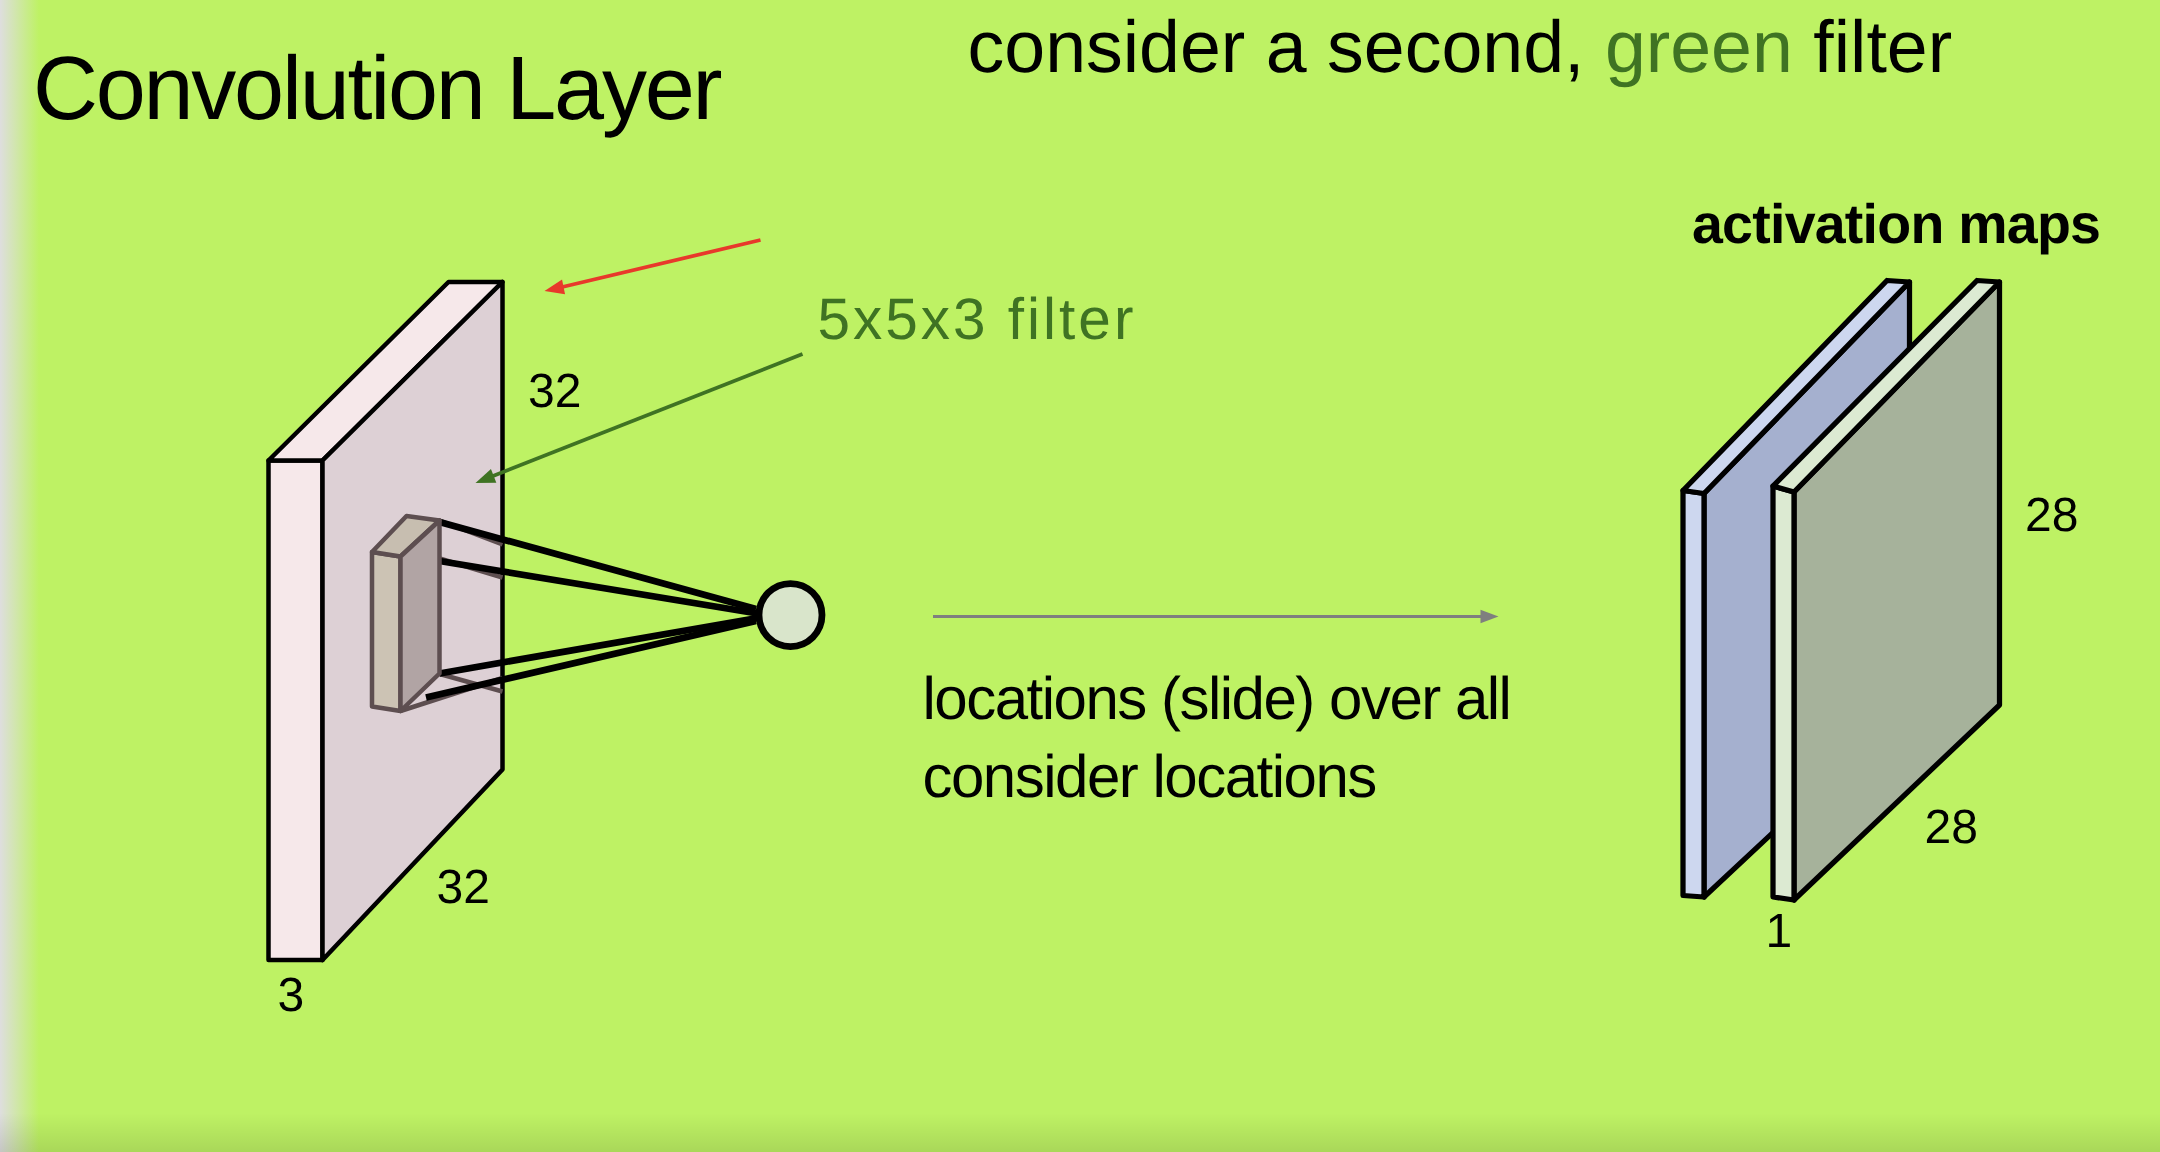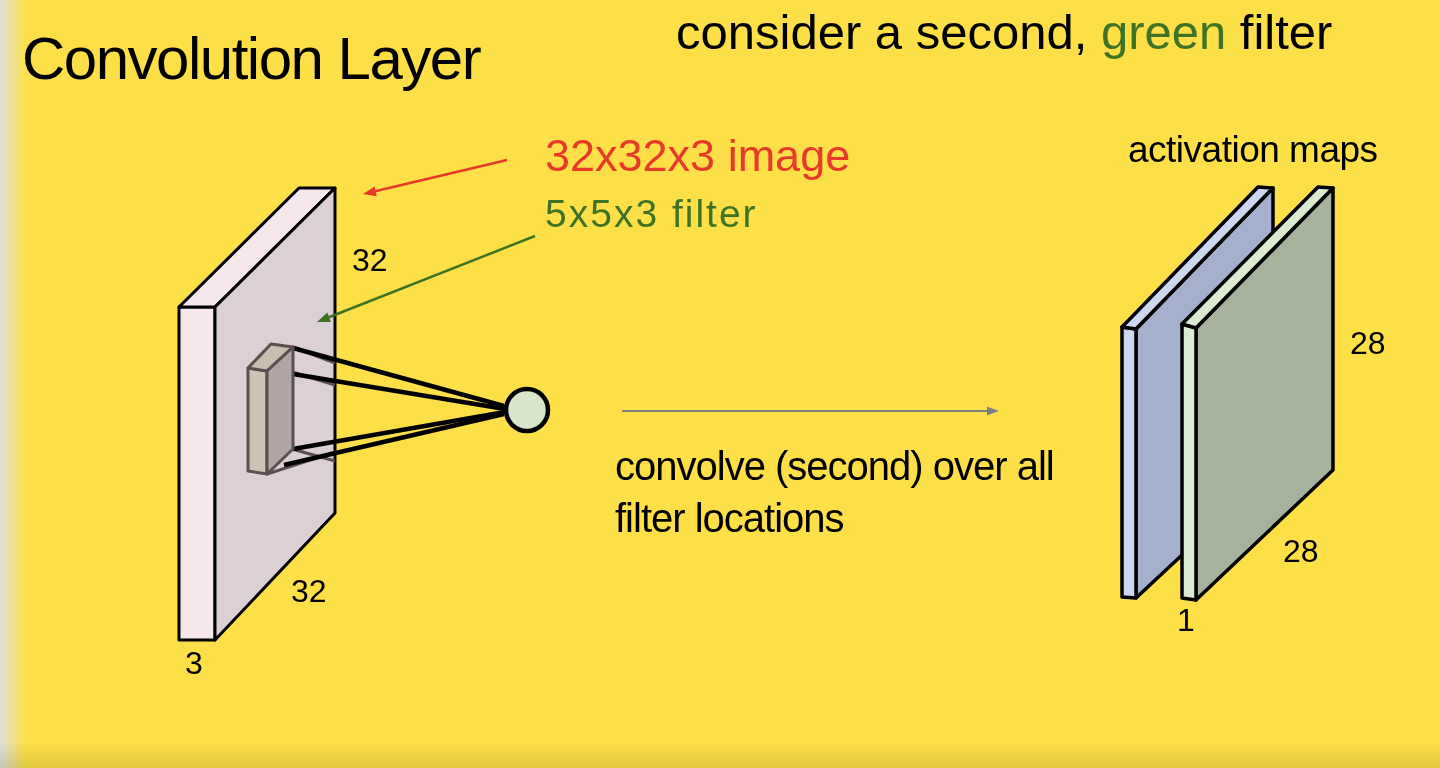--- a/index.html
+++ b/index.html
@@ -1,30 +1,30 @@
 <!DOCTYPE html>
 <html><head>
 <meta charset="utf-8">
 <style>
   html,body{margin:0;padding:0;background:#fff;}
-  .slide{position:relative;width:1440px;height:768px;background:#fde047;overflow:hidden;
+  .slide{position:relative;width:1440px;height:768px;background:#bef264;overflow:hidden;
          font-family:"Liberation Sans","DejaVu Sans",sans-serif;color:#000;}
   .shade-left{position:absolute;left:0;top:0;width:26px;height:100%;
               background:linear-gradient(to right,#dedede,rgba(255,255,255,0));}
   .shade-bottom{position:absolute;left:0;bottom:0;width:100%;height:26px;
                 background:linear-gradient(to bottom,rgba(0,0,0,0),rgba(0,0,0,0.11));}
   svg.diagram{position:absolute;left:0;top:0;width:1440px;height:768px;}
   .txt{position:absolute;white-space:pre;line-height:1.1;}
   .title{left:22px;top:26px;font-size:60px;letter-spacing:-1.5px;}
-  .subtitle{left:645px;top:6px;font-size:49px;margin-left:31px;}
+  .subtitle{left:645px;top:6px;font-size:49px;}
   .subtitle .hl{color:#3f7323;}
   .label-image{left:545px;top:131px;font-size:45px;color:#e8392b;}
   .label-filter{left:545px;top:193px;font-size:39px;letter-spacing:2px;color:#3f7323;}
   .convolve{left:615px;top:440px;font-size:40px;line-height:1.3;letter-spacing:-1px;}
-  .activation-title{left:1128px;top:130px;font-size:37px;font-weight:normal;letter-spacing:-0.5px;}
+  .activation-title{left:1128px;top:130px;font-size:37px;font-weight:bold;letter-spacing:-0.5px;}
   .dim{font-size:32px;}
   .dim-in-h{left:352px;top:243px;}
   .dim-in-w{left:291px;top:574px;}
   .dim-in-d{left:185px;top:646px;}
   .dim-out-h{left:1350px;top:326px;}
   .dim-out-w{left:1283px;top:534px;}
   .dim-out-d{left:1177px;top:603px;}
 </style>
 </head>
 <body>
@@ -87,24 +87,23 @@
       <polygon points="1196,328 1333,188 1333,470 1196,600" fill="#a6b29b"></polygon>
       <polygon points="1182,324 1196,328 1196,600 1182,598" fill="#dcead2"></polygon>
       <polygon points="1182,324 1318,187 1333,188 1196,328" fill="#dcead2"></polygon>
     </g>
   </svg>
 
   <div class="txt title">Convolution Layer</div>
 
   <div class="txt subtitle"><span>consider a second, </span><span class="hl">green</span><span> filter</span></div>
 
-  <div class="txt label-image">32x32x3 image</div>
   <div class="txt label-filter">5x5x3 filter</div>
 
-  <div class="txt convolve"><span>convolve (second) over all</span><br><span>filter locations</span></div>
+  <div class="txt convolve"><span>locations (slide) over all</span><br><span>consider locations</span></div>
 
   <div class="txt activation-title">activation maps</div>
 
   <div class="txt dim dim-in-h">32</div>
   <div class="txt dim dim-in-w">32</div>
   <div class="txt dim dim-in-d">3</div>
   <div class="txt dim dim-out-h">28</div>
   <div class="txt dim dim-out-w">28</div>
   <div class="txt dim dim-out-d">1</div>
 

